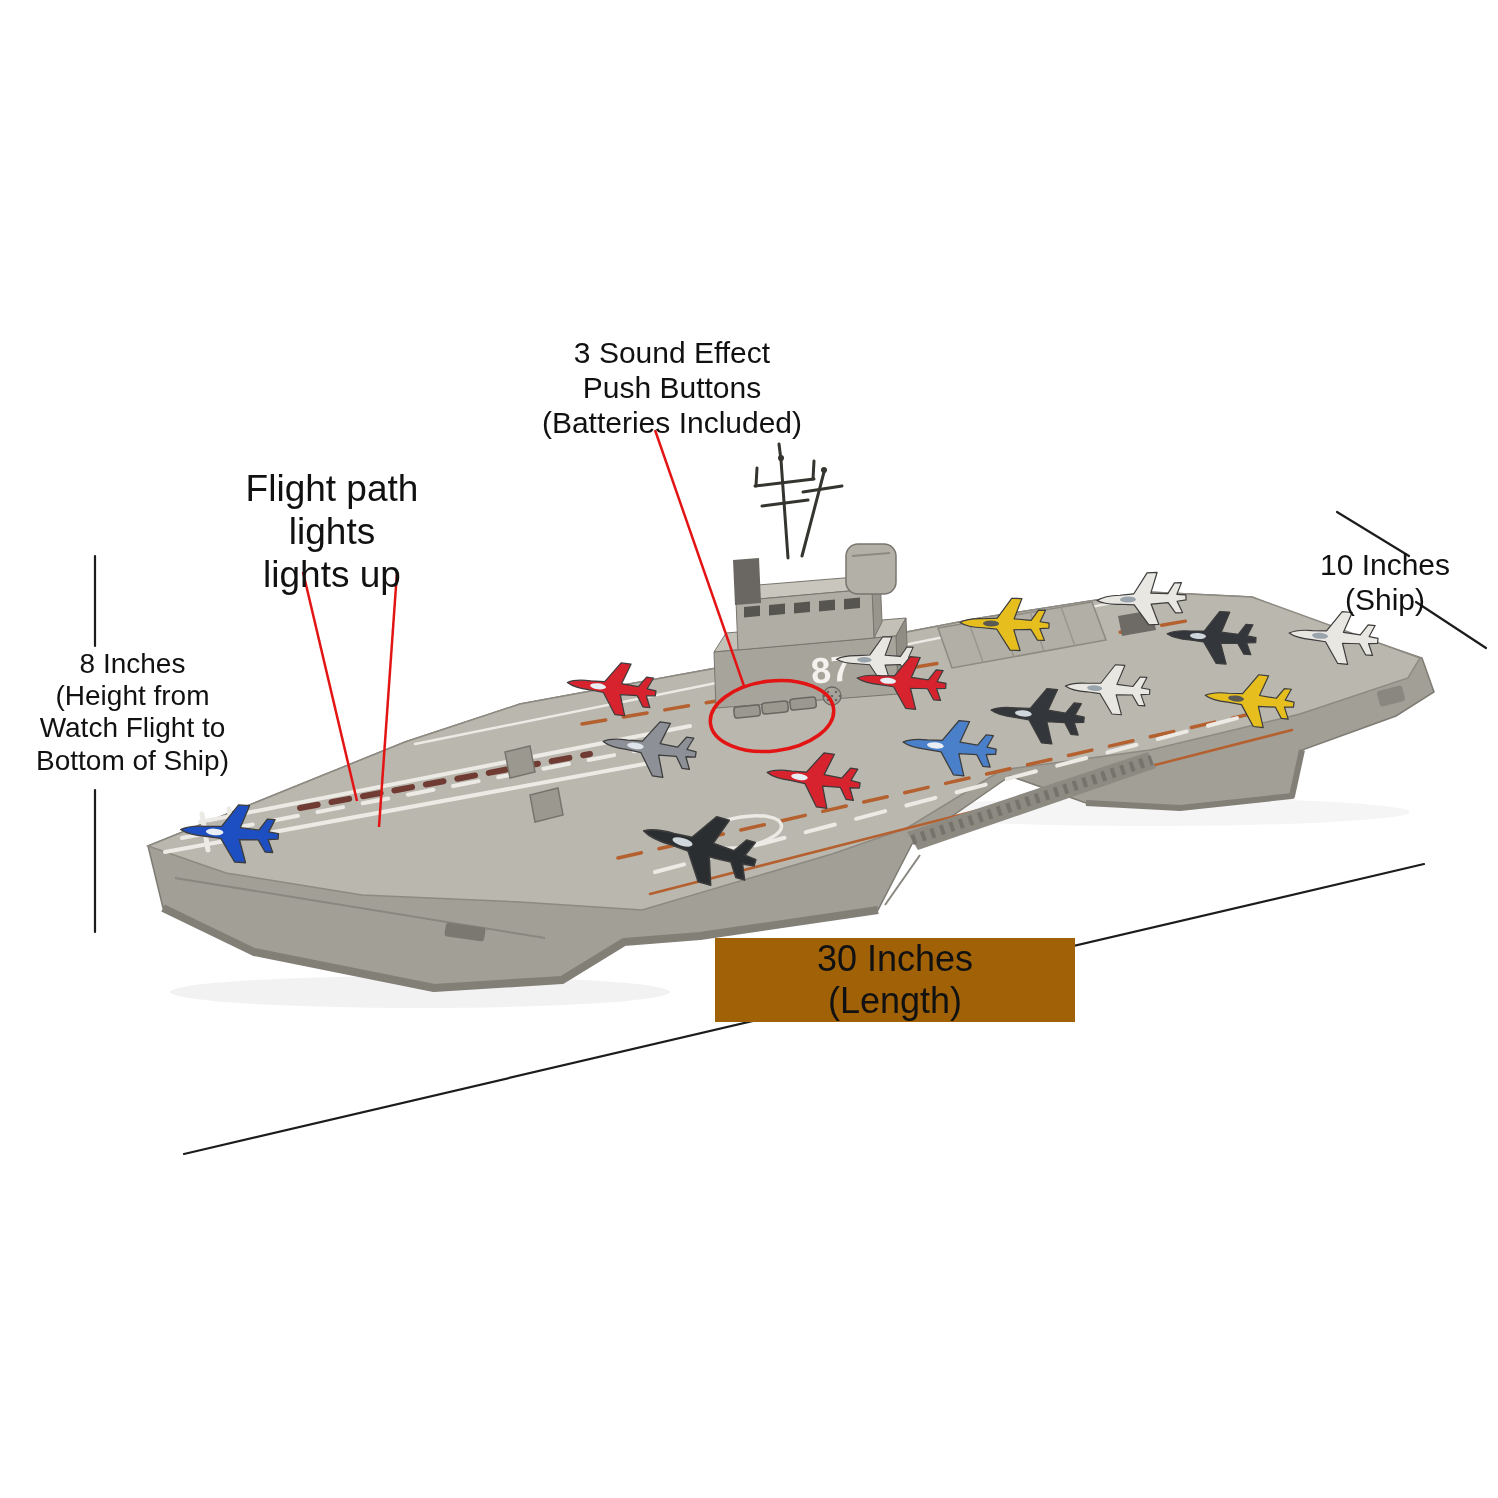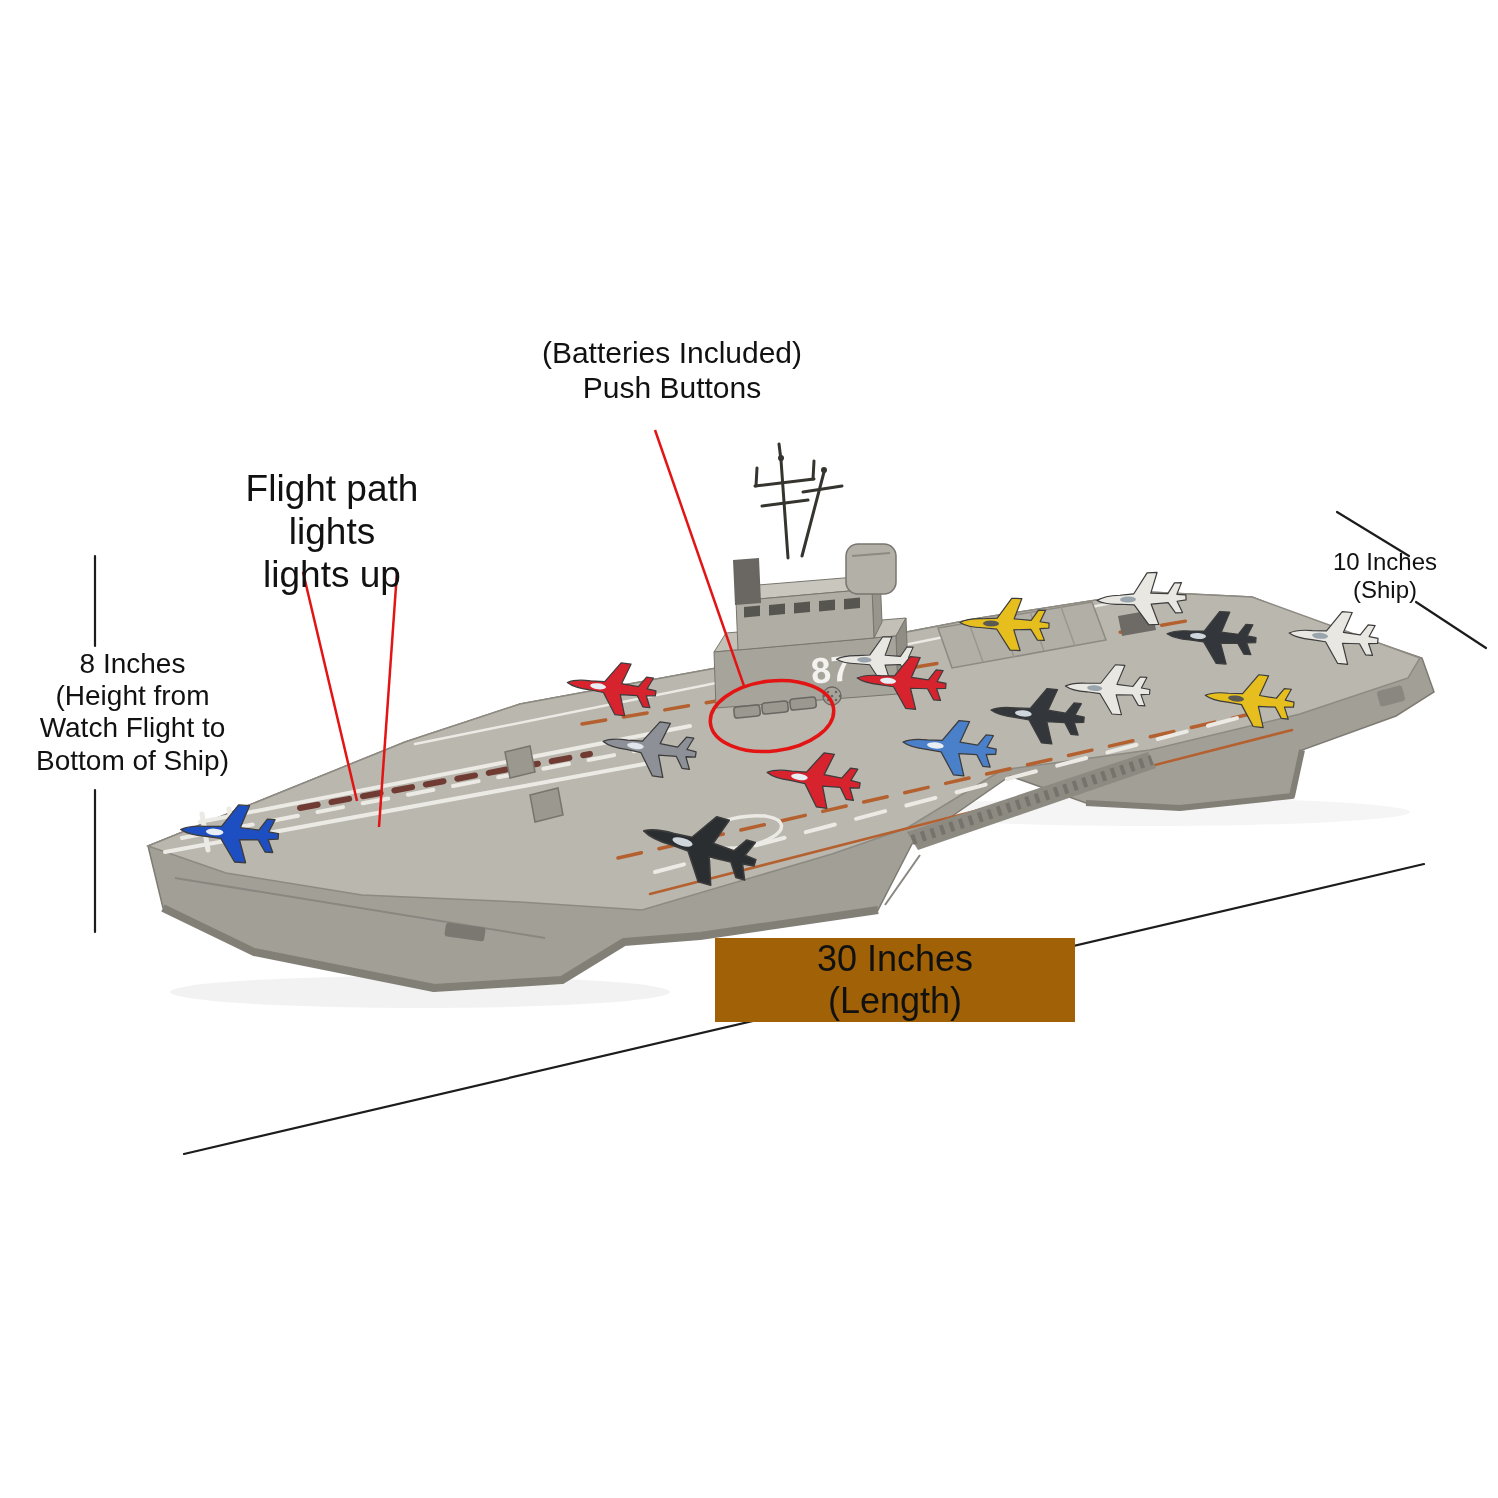--- a/index.html
+++ b/index.html
@@ -4,21 +4,21 @@
 <style>
   html,body{margin:0;padding:0;background:#ffffff;}
   .stage{
     position:relative;width:1498px;height:1498px;background:#ffffff;overflow:hidden;
     font-family:"Liberation Sans", sans-serif;color:#111111;
   }
   .stage svg{position:absolute;left:0;top:0;}
   .ann{position:absolute;text-align:center;line-height:1.16;}
   .ann-sound{left:472px;top:336px;width:400px;font-size:30px;}
   .ann-flight{left:212px;top:468px;width:240px;font-size:37px;}
-  .ann-width{left:1285px;top:548px;width:200px;font-size:24px;}
+  .ann-width{left:1285px;top:548px;width:200px;font-size:30px;}
   .ann-height{left:25px;top:648px;width:215px;font-size:28px;line-height:1.15;text-align:center;}
   .ann-length{left:715px;top:938px;width:360px;font-size:36px;background:#a16207;}
 </style>
 </head>
 <body>
 
 <div class="stage">
 
   <svg width="1498" height="1498" viewBox="0 0 1498 1498">
 
@@ -204,22 +204,23 @@
     <g fill="none" stroke-linecap="round">
       <line x1="1337" y1="512" x2="1409" y2="556" stroke-width="2.2" stroke="#1c1c1c"></line>
       <line x1="1416" y1="602" x2="1486" y2="648" stroke-width="2.2" stroke="#1c1c1c"></line>
       <line x1="95" y1="556" x2="95" y2="646" stroke-width="2.2" stroke="#1c1c1c"></line>
       <line x1="95" y1="790" x2="95" y2="932" stroke-width="2.2" stroke="#1c1c1c"></line>
       <line x1="184" y1="1154" x2="1424" y2="864" stroke-width="2.2" stroke="#1c1c1c"></line>
     </g>
   </svg>
 
   <div class="ann ann-sound">
+    <div>3 Sound Effect</div>
+    <div>Push Buttons</div>
     <div>(Batteries Included)</div>
-    <div>Push Buttons</div>
   </div>
 
   <div class="ann ann-flight">
     <div>Flight path</div>
     <div>lights</div>
     <div>lights up</div>
   </div>
 
   <div class="ann ann-width">
     <div>10 Inches</div>

